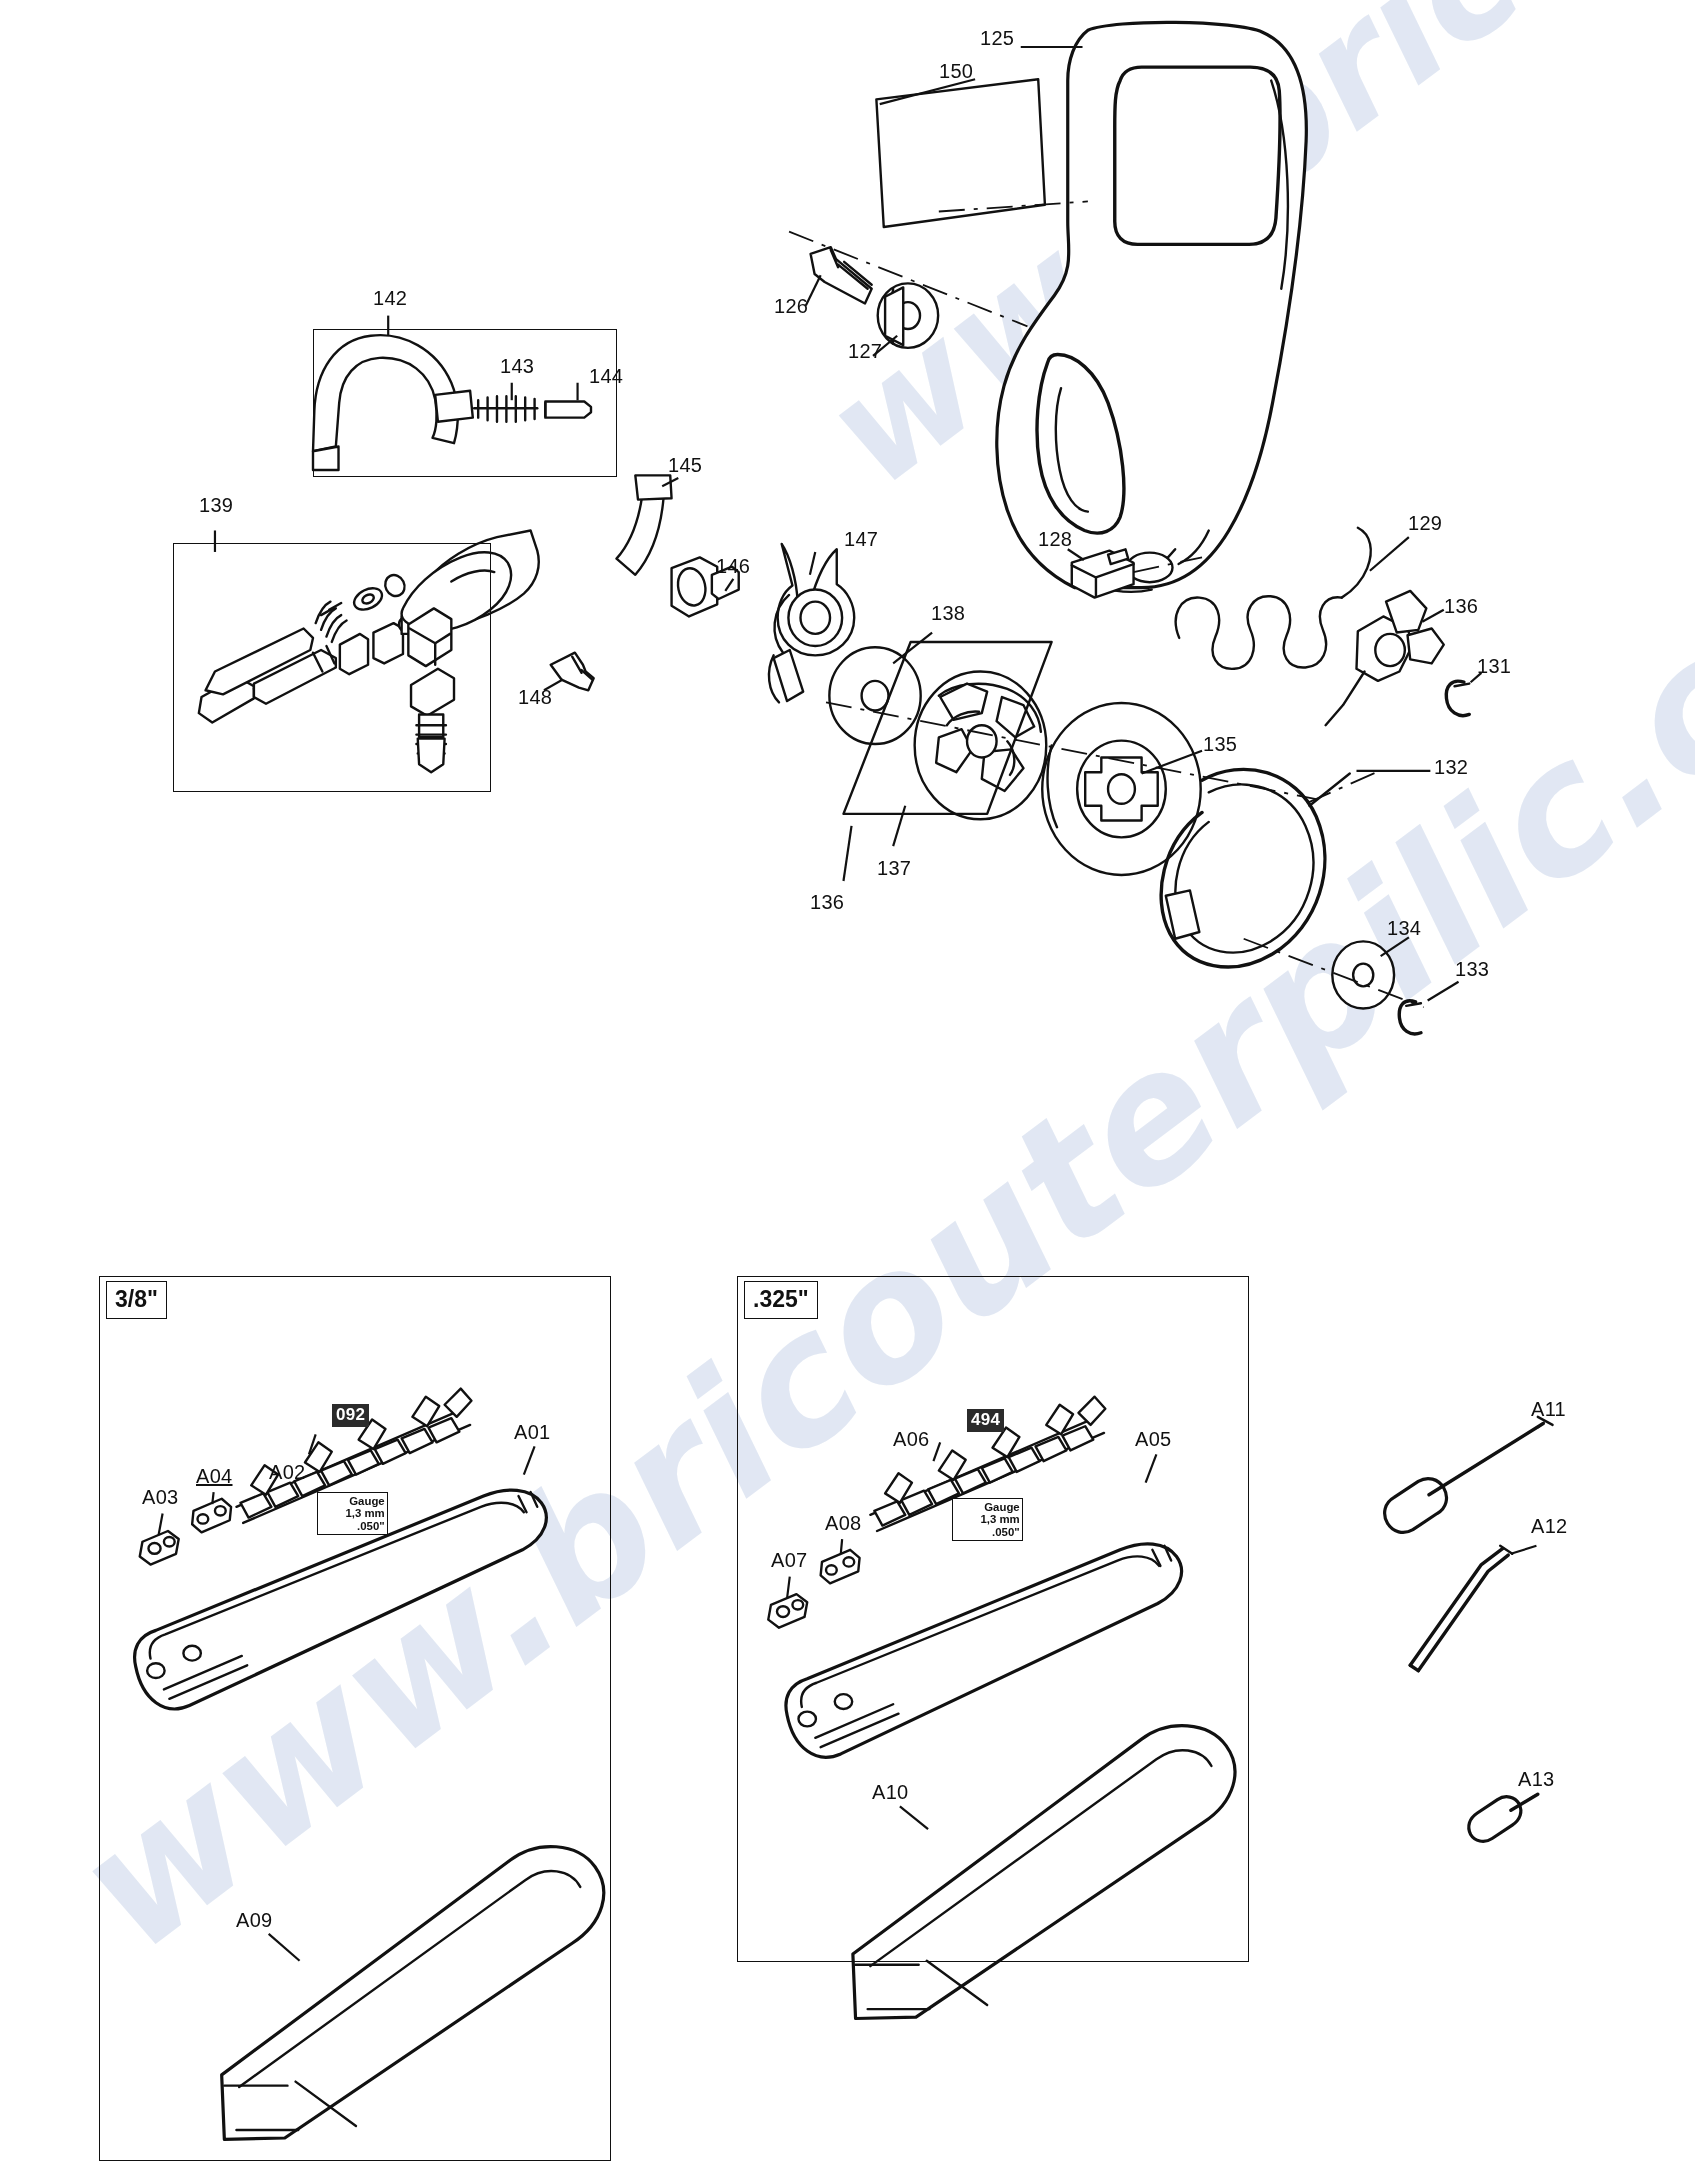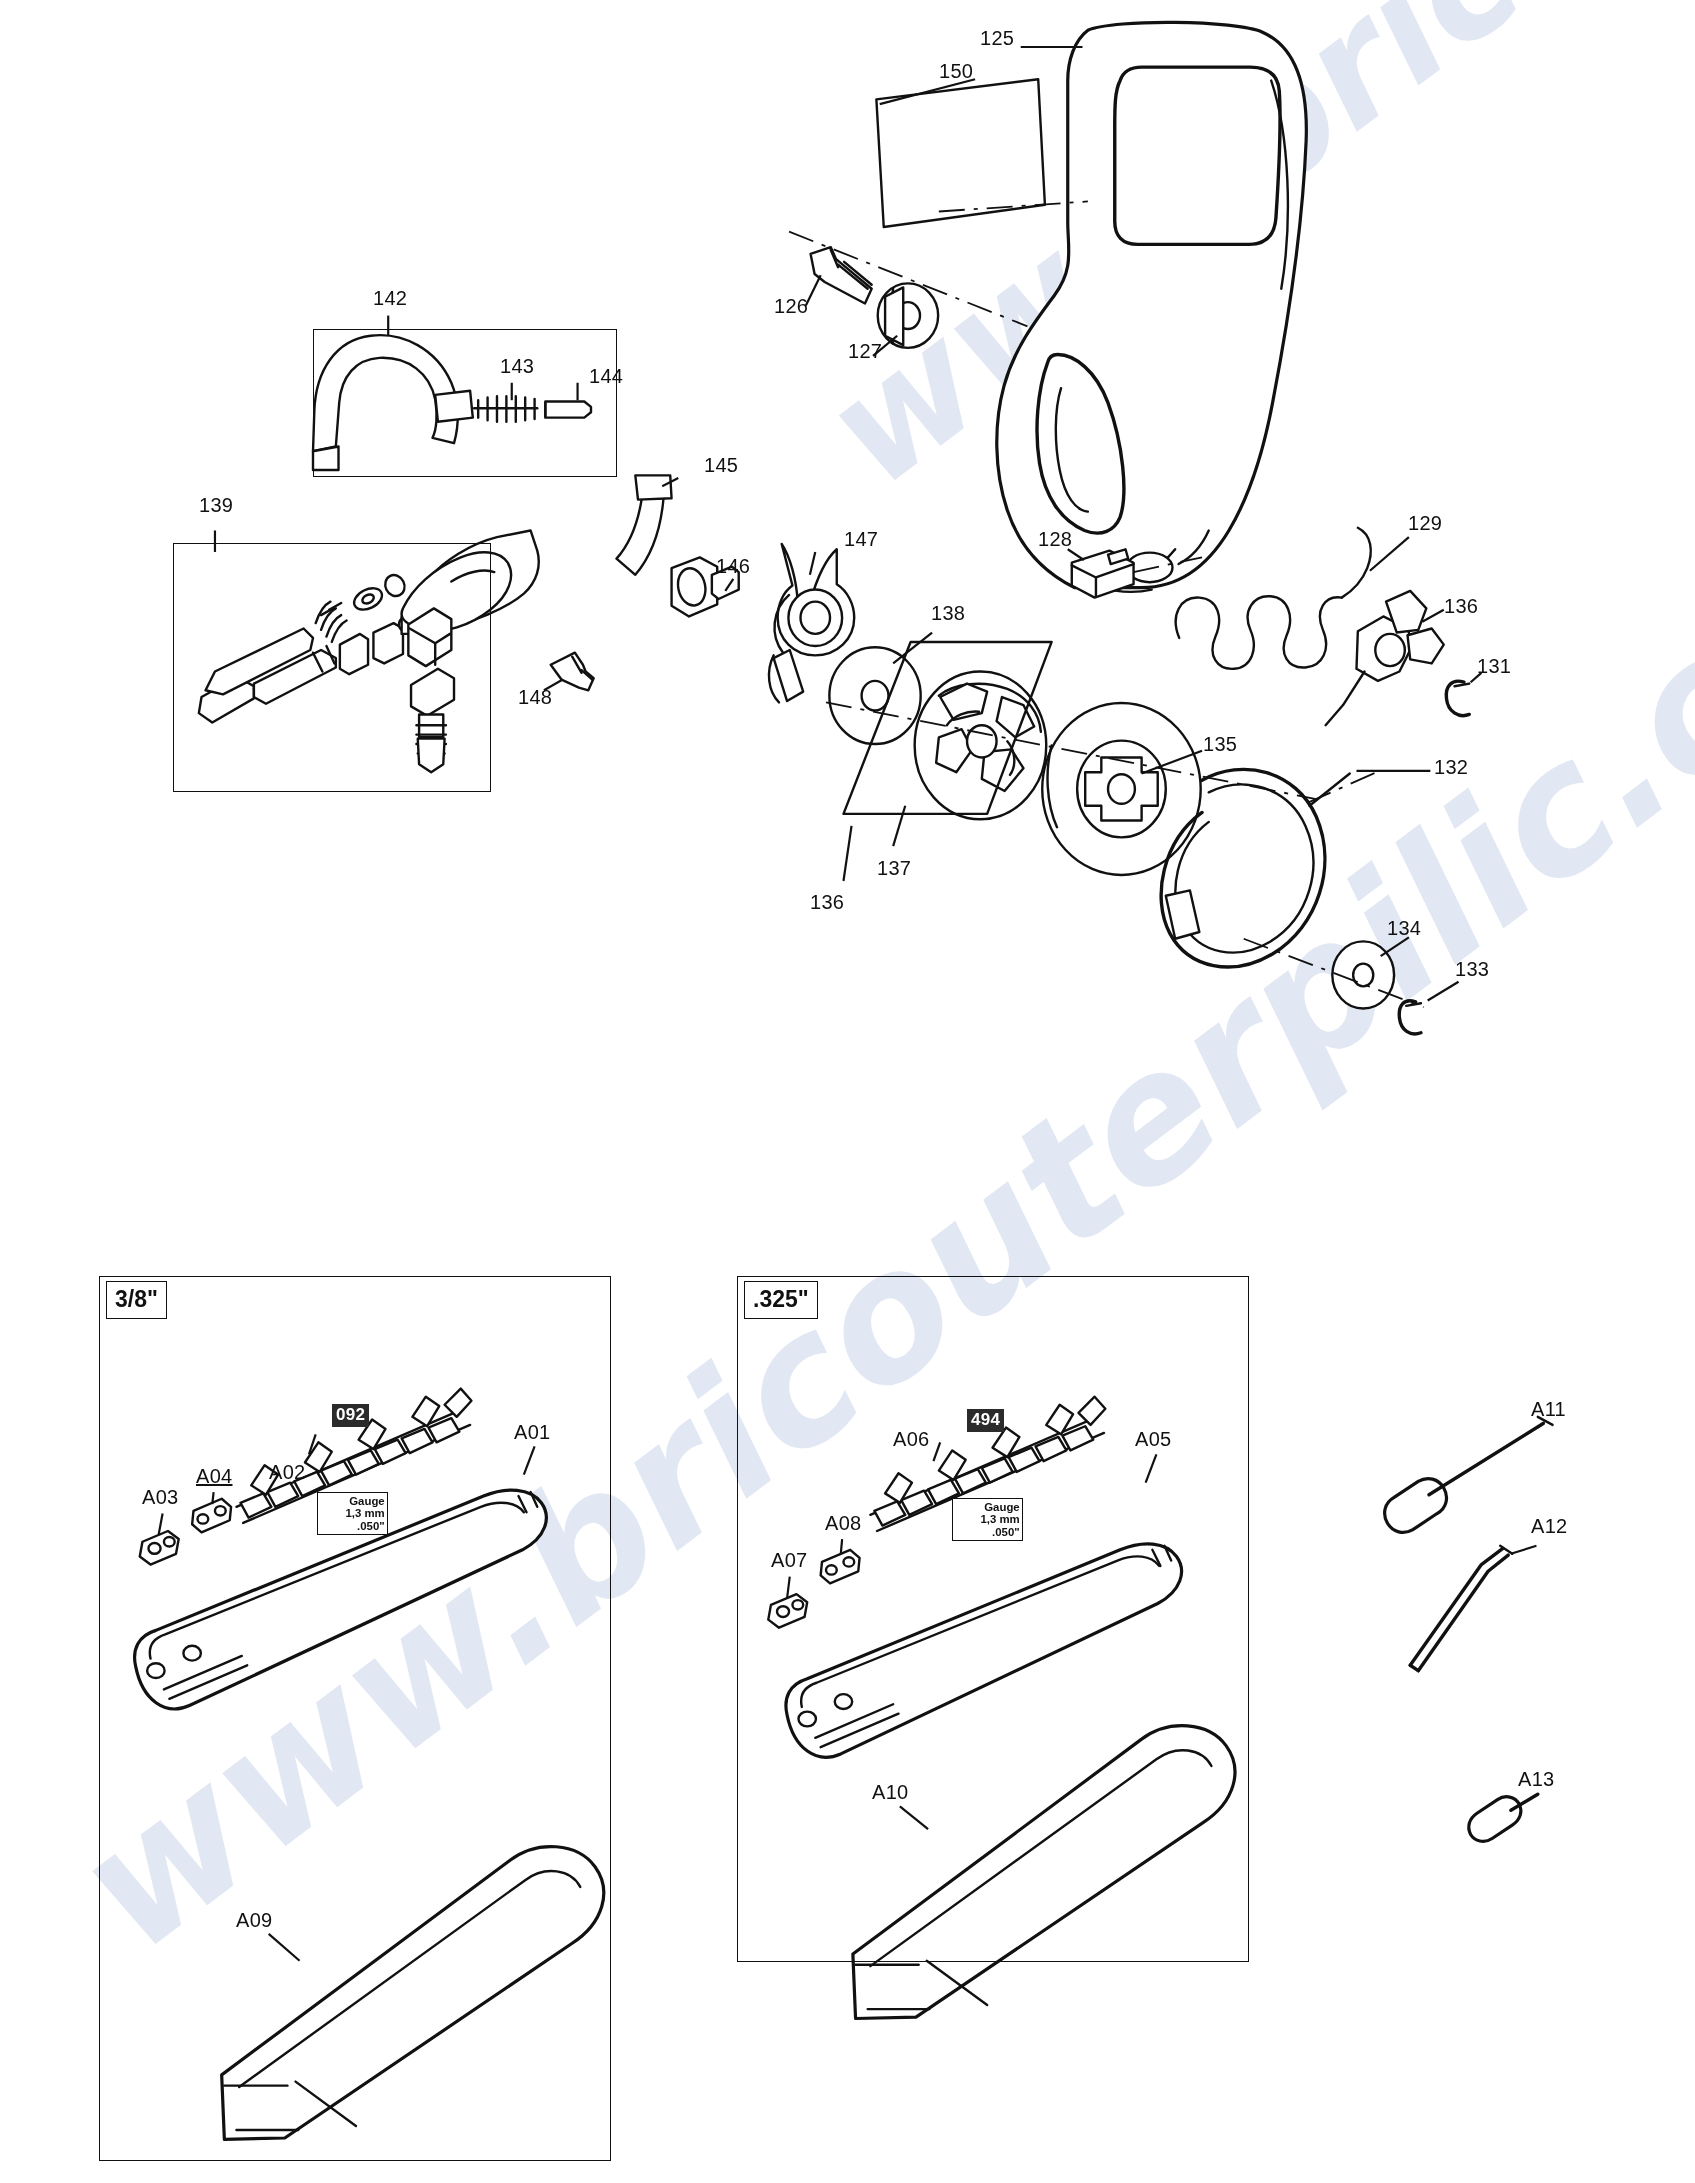--- a/index.html
+++ b/index.html
@@ -429,21 +429,21 @@
 
 <div id="callouts">
 
   <div class="lbl" style="left:980px;top:27px;">125</div>
   <div class="lbl" style="left:939px;top:60px;">150</div>
   <div class="lbl" style="left:774px;top:295px;">126</div>
   <div class="lbl" style="left:848px;top:340px;">127</div>
   <div class="lbl" style="left:373px;top:287px;">142</div>
   <div class="lbl" style="left:500px;top:355px;">143</div>
   <div class="lbl" style="left:561px;top:365px;margin-left:28px;">144</div>
-  <div class="lbl" style="left:704px;top:454px;">145</div>
+  <div class="lbl" style="left:668px;top:454px;">145</div>
   <div class="lbl" style="left:199px;top:494px;">139</div>
   <div class="lbl" style="left:716px;top:555px;">146</div>
   <div class="lbl" style="left:803px;top:528px;margin-left:41px;">147</div>
   <div class="lbl" style="left:518px;top:686px;">148</div>
   <div class="lbl" style="left:1038px;top:528px;">128</div>
   <div class="lbl" style="left:1408px;top:512px;">129</div>
   <div class="lbl" style="left:1444px;top:595px;">136</div>
   <div class="lbl" style="left:1477px;top:655px;">131</div>
   <div class="lbl" style="left:931px;top:602px;">138</div>
   <div class="lbl" style="left:1203px;top:733px;">135</div>

